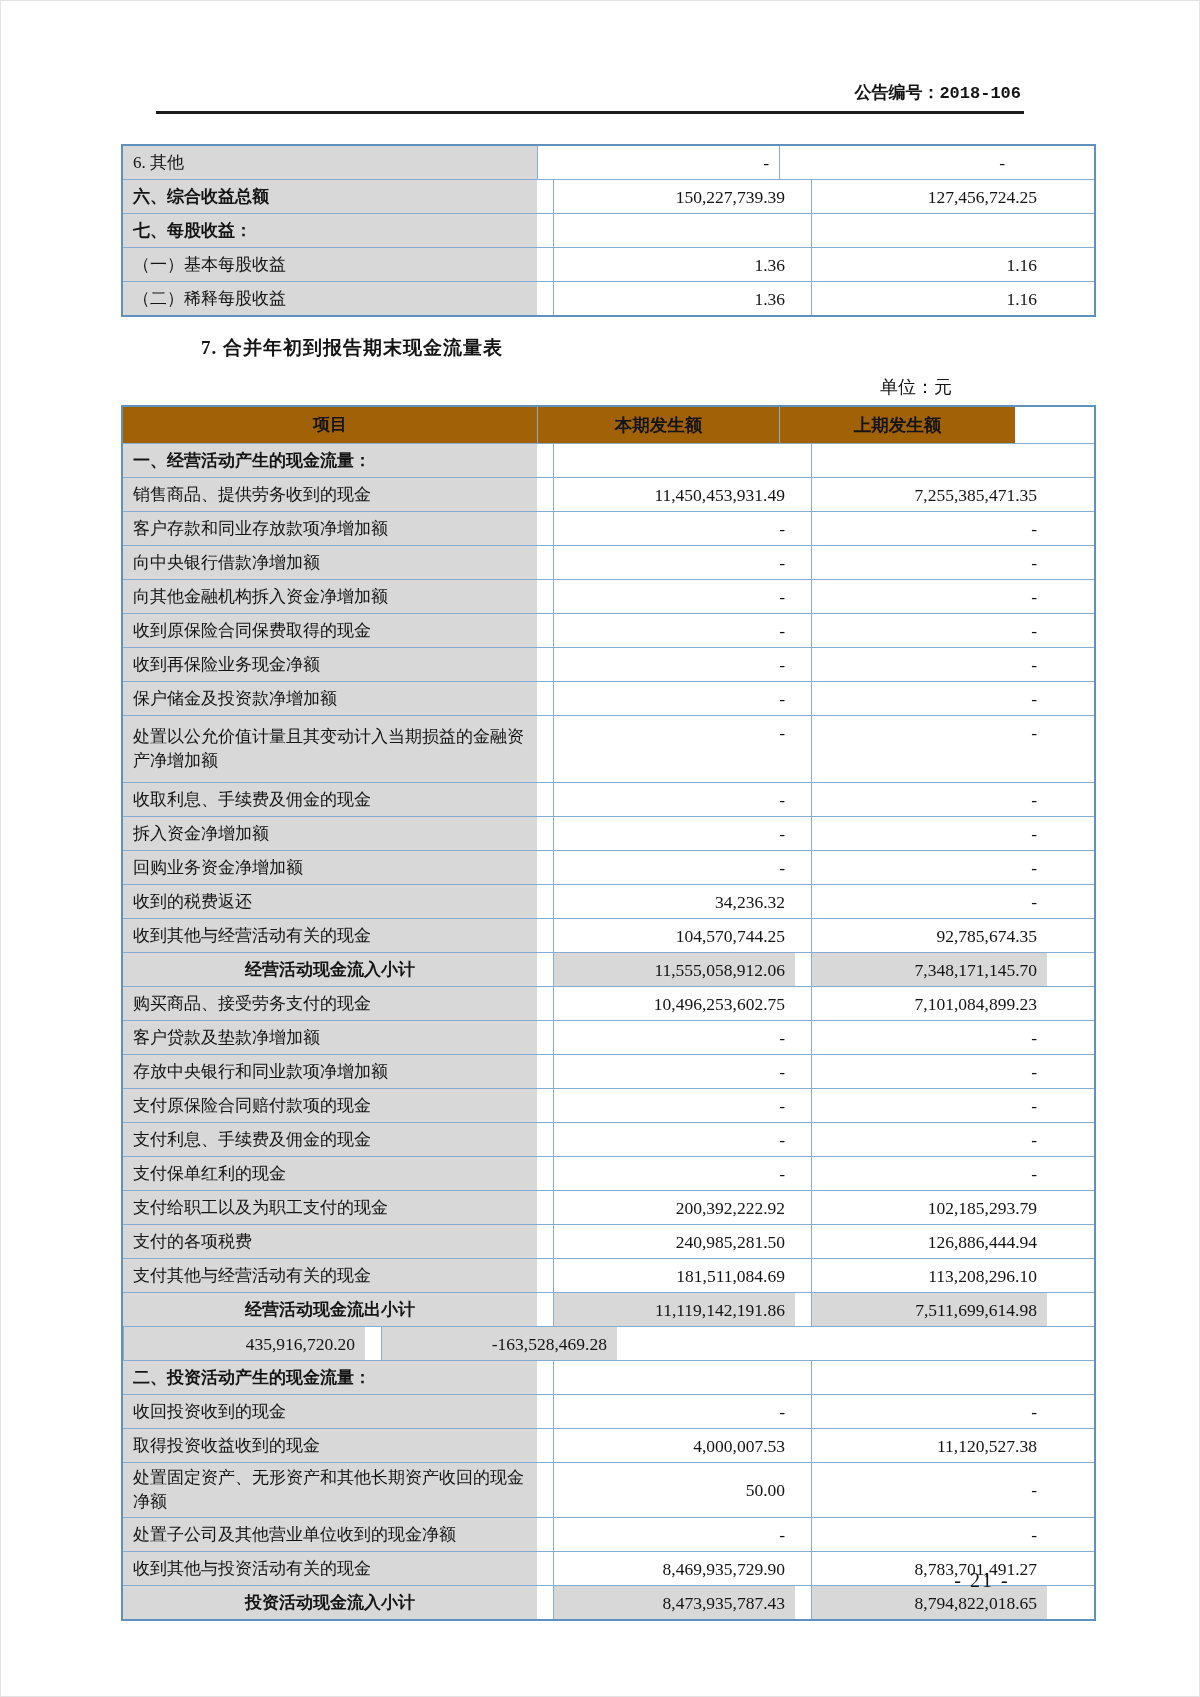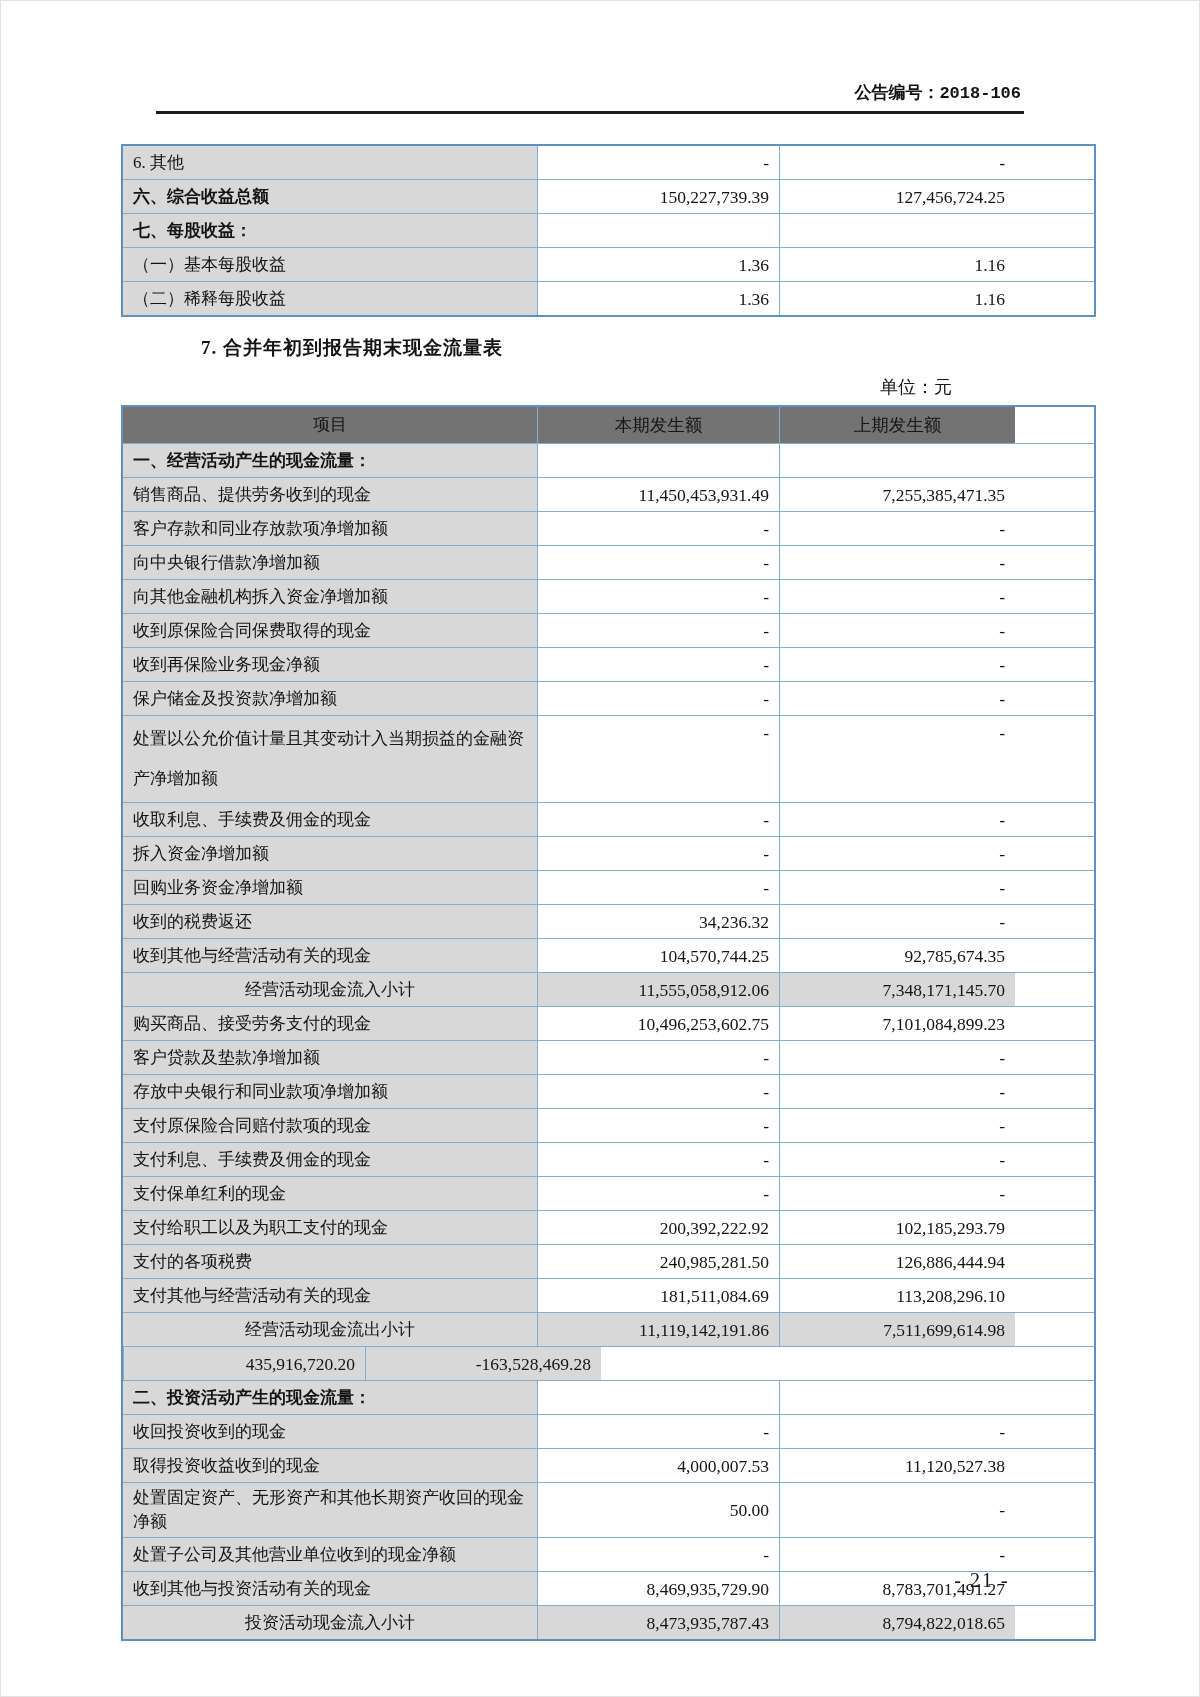--- a/index.html
+++ b/index.html
@@ -58,21 +58,21 @@
   
   .data-table {
     position:absolute;
     left:120px;
     width:975px;
     box-sizing:border-box;
     border:2px solid #5e92bc;
     background:#ffffff;
   }
   .row { display:flex; min-height:33px; }
-  .row + .row { border-top:1.5px solid #86adcf; }
+  .row + .row { border-top:1.5px solid #86adcf;gap:16px; }
   .cell {
     box-sizing:border-box;
     display:flex;
     align-items:center;
     padding:3px 10px;
     font-size:17px;
     line-height:24px;
   }
   .label-cell {
     width:414px;
@@ -85,30 +85,30 @@
     text-align:right;
     border-left:1.5px solid #86adcf;
     background:#ffffff;
     font-size:17.5px;
   }
   .v1 { width:242px; }
   .v2 { width:236px; }
 
   .row.header { min-height:36px; }
   .row.header .cell {
-    background:#737373;
-    font-weight:normal;
+    background:#a16207;
+    font-weight:bold;
     justify-content:center;
     text-align:center;
   }
   .row.section .label-cell { font-weight:bold; }
-  .row.subtotal .label-cell { font-weight:normal; justify-content:center; text-align:right; }
+  .row.subtotal .label-cell { font-weight:bold; justify-content:center; text-align:right; }
   .row.subtotal .value-cell { background:#d8d8d8; }
   .row.tall { min-height:66px; }
-  .row.tall .label-cell { line-height:40px; }
+  .row.tall .label-cell { line-height:24px; }
   .row.tall .value-cell { align-items:flex-start; padding-top:5px; }
 
   #table1 { top:143px; }
   #table2 { top:404px; }
 
   .page-number {
     position:absolute;
     top:1568px;
     left:925px;
     width:112px;

